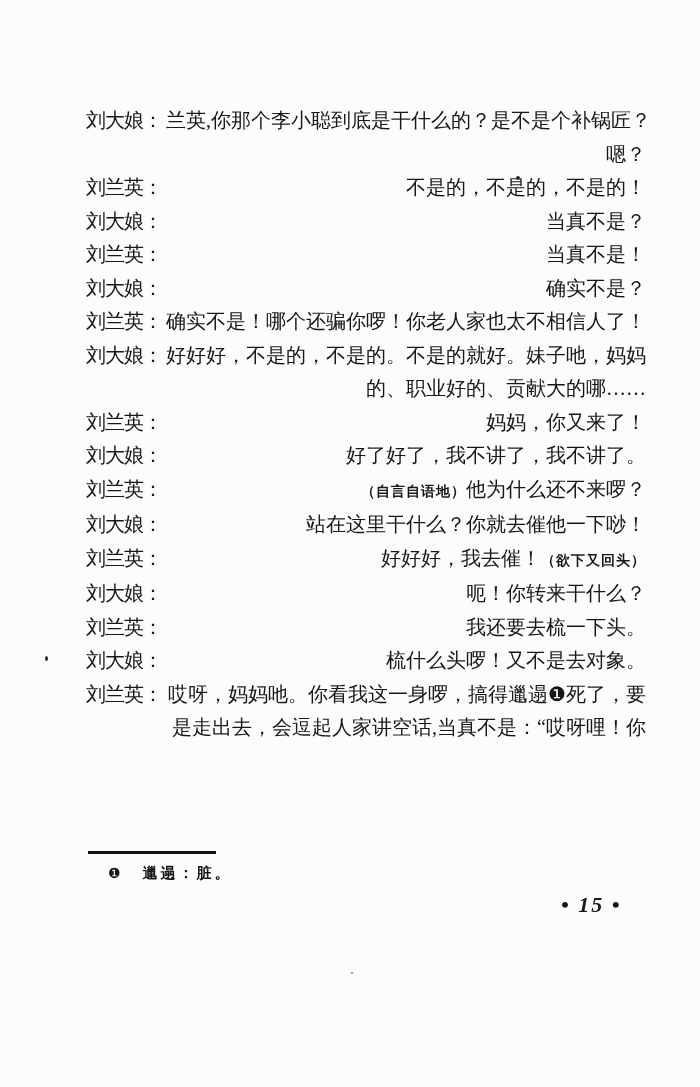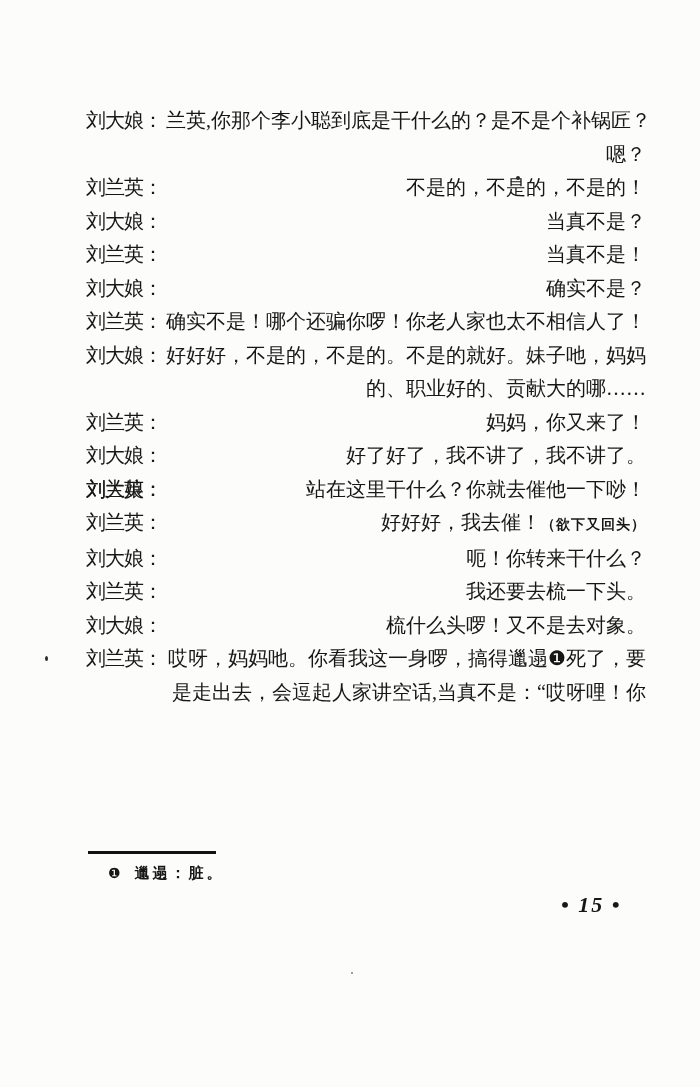--- a/index.html
+++ b/index.html
@@ -13,21 +13,21 @@
   }
   .page{position:absolute;inset:0;}
   .content{position:absolute;left:86px;top:104px;width:560px;}
   .entry{position:relative;padding-left:80px;font-size:20px;line-height:33.5px;}
   .speaker{position:absolute;left:0;top:0;letter-spacing:-1px;}
   .dline{white-space:nowrap;text-align:right;}
   .direction{font-size:14px;letter-spacing:1px;font-weight:600;}
   .fn-rule{position:absolute;left:88px;top:851px;width:128px;height:3px;background:#121212;}
   .footnote{position:absolute;left:108px;top:862px;font-size:15px;line-height:22px;white-space:nowrap;}
   .fn-marker{font-size:14px;margin-right:14px;}
-  .fn-text{letter-spacing:3px;font-weight:600;}
+  .fn-text{letter-spacing:3px;font-weight:600;margin-left:8px;}
   .page-number{
     position:absolute;left:561px;top:892px;
     font-size:22px;font-style:italic;font-weight:bold;
     letter-spacing:2px;white-space:nowrap;
   }
   .speck{position:absolute;background:#2a2a2a;border-radius:50%;}
   .speck.s1{left:516px;top:176px;width:4px;height:4px;}
   .speck.s2{left:45px;top:656px;width:3px;height:5px;}
   .speck.s3{left:351px;top:972px;width:2px;height:2px;opacity:.6;}
 </style>
@@ -80,20 +80,21 @@
       <div class="dline">妈妈，你又来了！</div>
     </div>
 
     <div class="entry">
       <span class="speaker">刘大娘：</span>
       <div class="dline">好了好了，我不讲了，我不讲了。</div>
     </div>
 
     <div class="entry">
       <span class="speaker">刘兰英：</span>
+      <div class="dline"><span class="direction">（自言自语地）</span><span>他为什么还不来啰？</span></div>
     </div>
 
     <div class="entry">
       <span class="speaker">刘大娘：</span>
       <div class="dline">站在这里干什么？你就去催他一下唦！</div>
     </div>
 
     <div class="entry">
       <span class="speaker">刘兰英：</span>
       <div class="dline"><span>好好好，我去催！</span><span class="direction">（欲下又回头）</span></div>

